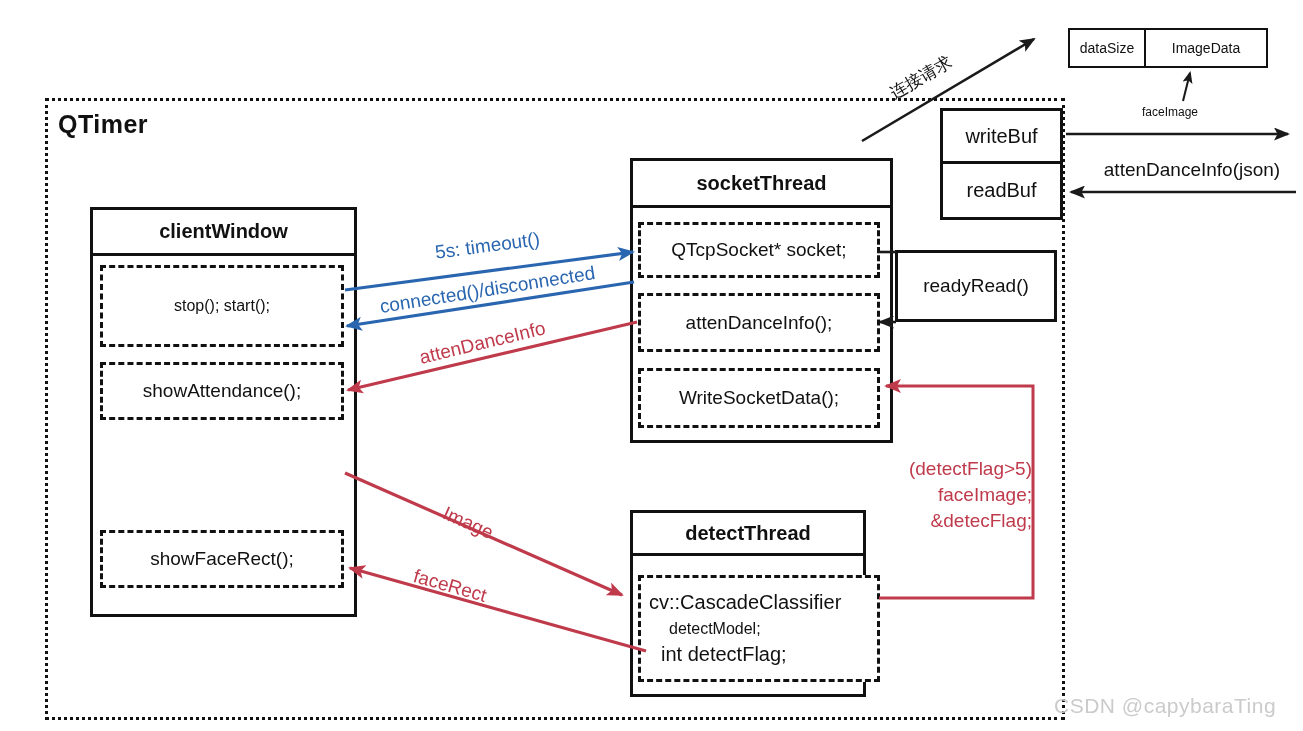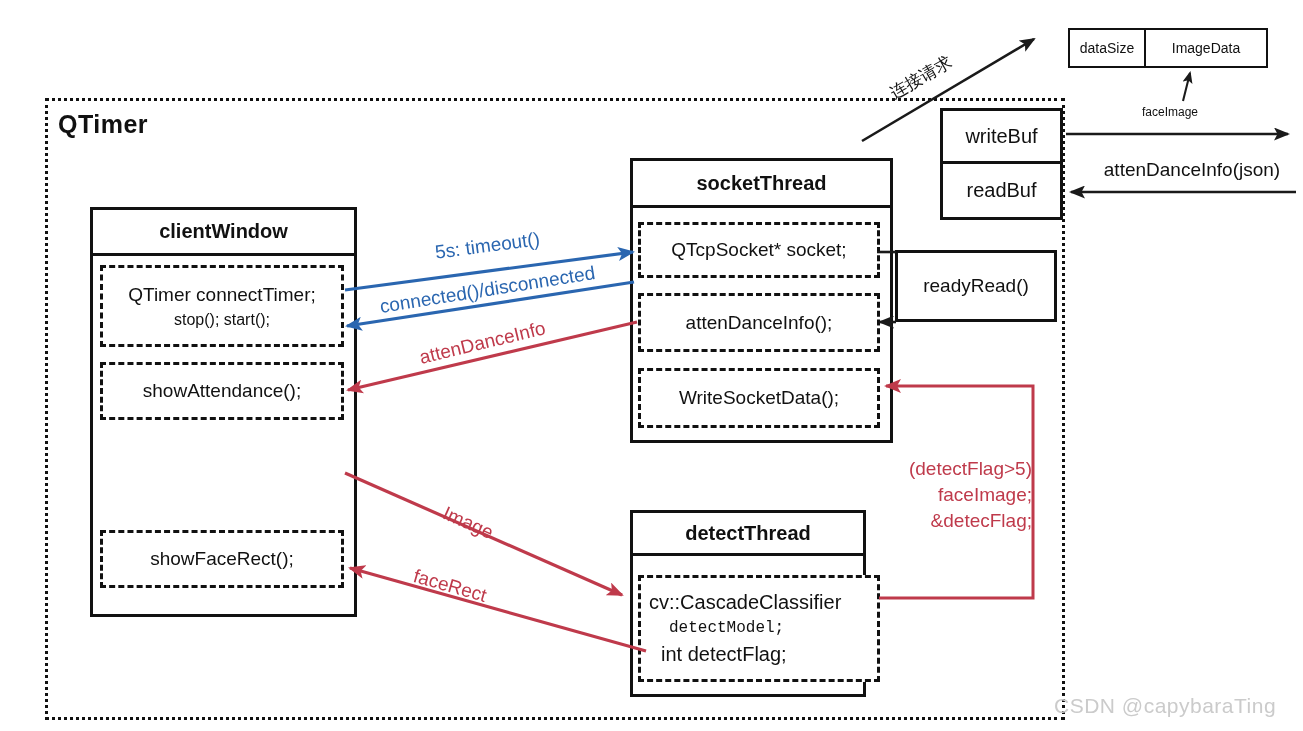--- a/index.html
+++ b/index.html
@@ -87,21 +87,20 @@
 <body>
 
 <div class="canvas">
 
   <div class="abs client-frame"></div>
   <div class="abs client-label">QTimer</div>
 
   <div class="abs uml box-clientwindow">
     <div class="uml-title">clientWindow</div>
     <div class="dashed db-timer">
-      <div class="t19 tcent cline">QTimer connectTimer;</div>
       <div class="t16 tcent cline">stop(); start();</div>
     </div>
     <div class="dashed db-attend">
       <div class="t19 tcent">showAttendance();</div>
     </div>
     <div class="dashed db-facerect">
       <div class="t19 tcent">showFaceRect();</div>
     </div>
   </div>
 
@@ -115,21 +114,21 @@
     </div>
     <div class="dashed db-write">
       <div class="t19 tcent">WriteSocketData();</div>
     </div>
   </div>
 
   <div class="abs uml box-detectthread">
     <div class="uml-title">detectThread</div>
     <div class="dashed db-classifier">
       <div class="t19 cline" style="padding-left:8px; font-size:20px;">cv::CascadeClassifier</div>
-      <div class="t16 cline" style="padding-left:28px;font-family:Liberation Mono, monospace;">detectModel;</div>
+      <div class="t16 cline" style="padding-left:28px;">detectModel;</div>
       <div class="cline" style="padding-left:20px; font-size:20px;">int detectFlag;</div>
     </div>
   </div>
 
   <div class="abs uml box-buffers">
     <div class="buf-cell buf-top">writeBuf</div>
     <div class="buf-cell buf-bottom">readBuf</div>
   </div>
 
   <div class="abs box-readyread">readyRead()</div>

